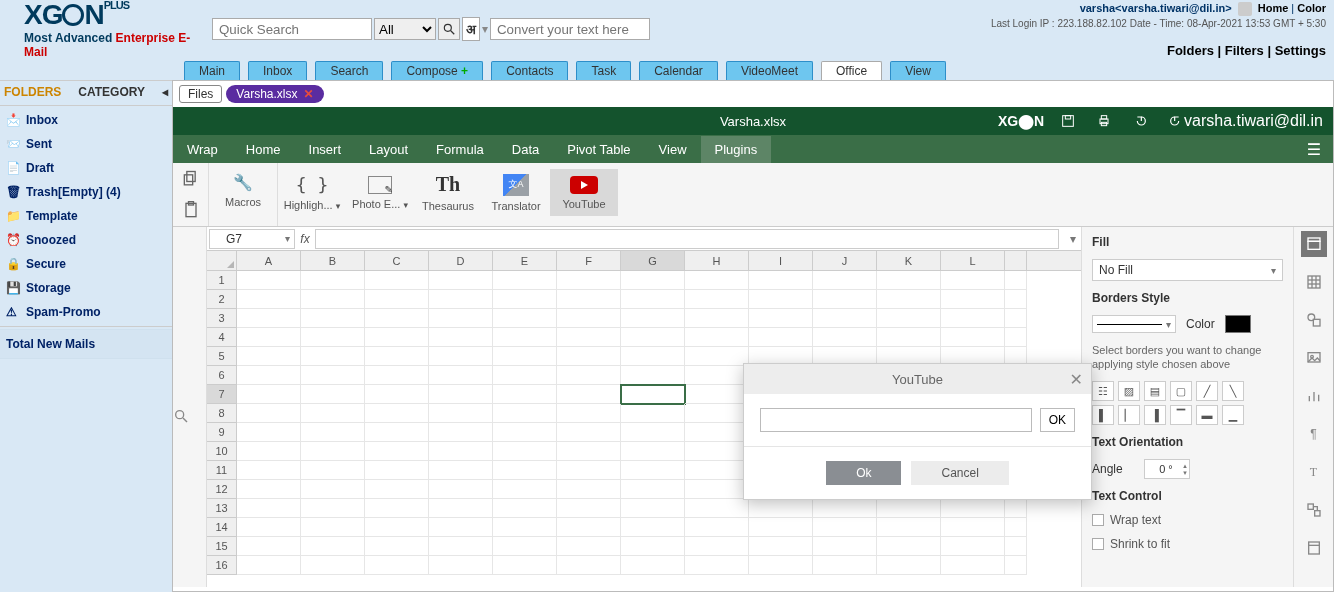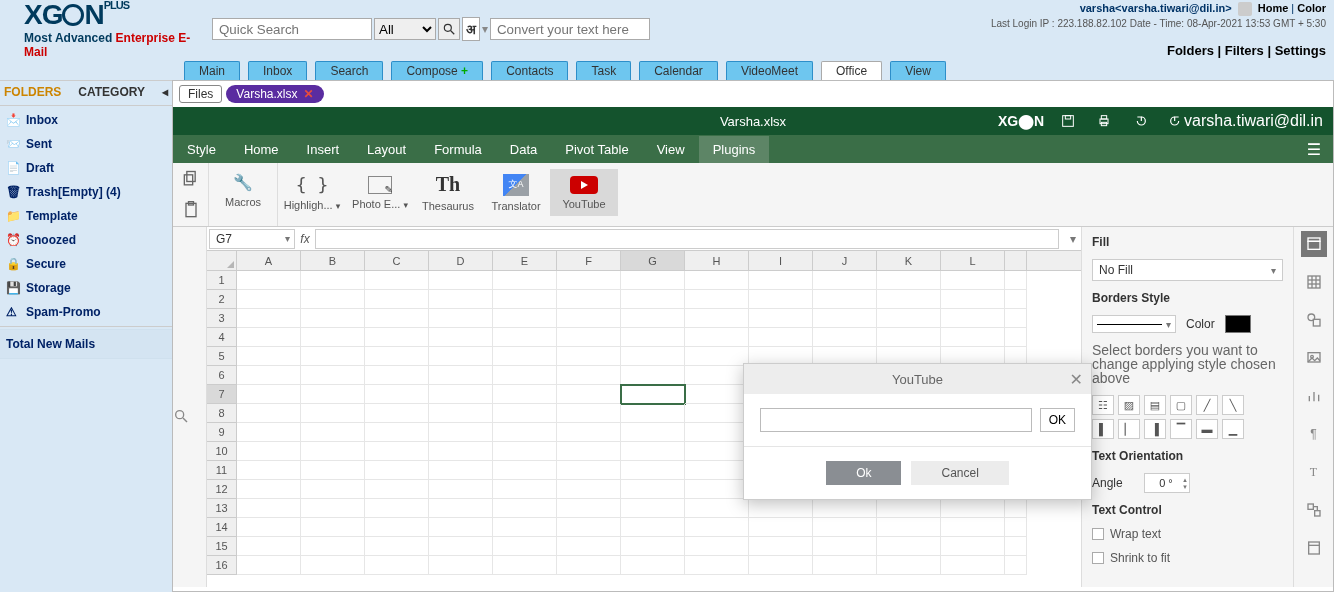--- a/index.html
+++ b/index.html
@@ -80,21 +80,21 @@
   .photoeditor-ic { width:24px; height:18px; border:1px solid #888; display:block; position:relative;}
   .photoeditor-ic::after { content:'\270E'; position:absolute; right:-2px; bottom:-2px; font-size:10px;}
   .thes-ic { font-family:'Times New Roman',serif; font-size:20px; font-weight:bold; color:#333;}
   .trans-ic { width:26px; height:22px; background:linear-gradient(135deg,#4285f4 50%,#9aa0a6 50%); color:#fff; font-size:9px; display:flex; align-items:center; justify-content:center;}
 
   .sheet-body { flex:1; display:flex; overflow:hidden; position:relative;}
   .left-toolbar { width:34px; background:#f5f5f5; border-right:1px solid #ddd; display:flex; align-items:center; gap:20px; padding-top:18px;}
   .left-toolbar .lt-ic { width:16px; height:16px; color:#777;}
   .grid-area { flex:1; display:flex; flex-direction:column; background:#fff;}
   .cellref-row { height:24px; display:flex; align-items:center; border-bottom:1px solid #ccc; background:#fff;}
-  .cellref { width:86px; border:1px solid #ccc; height:20px; margin-left:2px; display:flex; align-items:center; padding:0 6px; position:relative;}
+  .cellref { width:86px; border:1px solid #ccc; height:20px; margin-left:2px; display:flex; align-items:center; padding:0 16px; position:relative;}
   .cellref::after { content:'\25BE'; position:absolute; right:4px; color:#777; font-size:10px;}
   .fx { width:20px; text-align:center; font-style:italic; color:#555;}
   .fxbar { flex:1; border:1px solid #ccc; height:20px; margin-right:6px;}
   .fx-expand { width:16px; text-align:center; color:#777;}
 
   .col-headers { height:20px; display:flex; background:#efefef; border-bottom:1px solid #ccc;}
   .rowh-corner { width:30px; border-right:1px solid #ccc; background:#efefef; position:relative;}
   .rowh-corner::after { content:''; position:absolute; right:2px; bottom:2px; border-left:7px solid transparent; border-bottom:7px solid #b6b6b6;}
   .colh { width:64px; border-right:1px solid #ccc; text-align:center; font-size:11px; line-height:20px; color:#555;}
   .colh.sel { background:#d9d9d9;}
@@ -107,21 +107,21 @@
   .cell.sel { outline:2px solid #3a6e47; outline-offset:-1px;}
 
   .right-panel { width:212px; background:#f5f5f5; border-left:1px solid #ddd; padding:8px 10px; font-size:12px; color:#333; display:flex; flex-direction:column; gap:10px;}
   .rp-section-title { font-weight:bold;}
   .nofill { border:1px solid #ccc; background:#fff; height:22px; display:flex; align-items:center; padding:0 6px; justify-content:space-between;}
   .nofill::after { content:'\25BE'; color:#777; font-size:10px;}
   .border-row { display:flex; align-items:center; gap:10px;}
   .border-style { width:84px; height:18px; border:1px solid #ccc; background:#fff; display:flex; align-items:center; padding:0 4px;}
   .border-style .line { flex:1; height:1px; background:#000;}
   .color-box { width:26px; height:18px; background:#000; border:1px solid #777;}
-  .hint { color:#666; font-size:14px; line-height:14px;}
+  .hint { color:#666; font-size:11px; line-height:14px;}
   .border-grid { display:grid; grid-template-columns: repeat(6, 22px); gap:4px;}
   .bbtn { width:22px; height:20px; border:1px solid #ccc; background:#fff; display:flex; align-items:center; justify-content:center; font-size:11px; color:#555;}
   .angle { display:flex; align-items:center; gap:21px;}
   .angle-inp { width:46px; height:20px; border:1px solid #ccc; background:#fff; text-align:right; padding-right:16px; position:relative; font-size:11px; display:flex; align-items:center; justify-content:flex-end;}
   .angle-inp::after { content:'\25B4\A\25BE'; white-space:pre; font-size:7px; position:absolute; right:2px; line-height:7px; color:#777;}
   .chk { display:flex; align-items:center; gap:6px; color:#555; font-size:12px;}
   .chk .box { width:12px; height:12px; border:1px solid #aaa; background:#fff;}
 
   .rside-tabs { width:40px; background:#f5f5f5; border-left:1px solid #ddd; display:flex; flex-direction:column; align-items:center; padding-top:4px; gap:12px;}
   .rside-ic { width:26px; height:26px; border:1px solid transparent; display:flex; align-items:center; justify-content:center; color:#888; }
@@ -283,21 +283,21 @@
                   <polyline points="16,6 10,6 10,12"></polyline>
                 </svg>
               </span>
           </div>
         </div>
         <div class="titlecenter">Varsha.xlsx</div>
         <div class="title-right">varsha.tiwari@dil.in</div>
       </div>
 
       <div class="menubar" id="menubar">
-        <span class="mitem">Style</span>
+        <span class="mitem">Wrap</span>
           <span class="mitem">Home</span>
           <span class="mitem">Insert</span>
           <span class="mitem">Layout</span>
           <span class="mitem">Formula</span>
           <span class="mitem">Data</span>
           <span class="mitem">Pivot Table</span>
           <span class="mitem">View</span>
           <span class="mitem active">Plugins</span>
           <span class="burger">☰</span>
       </div>

